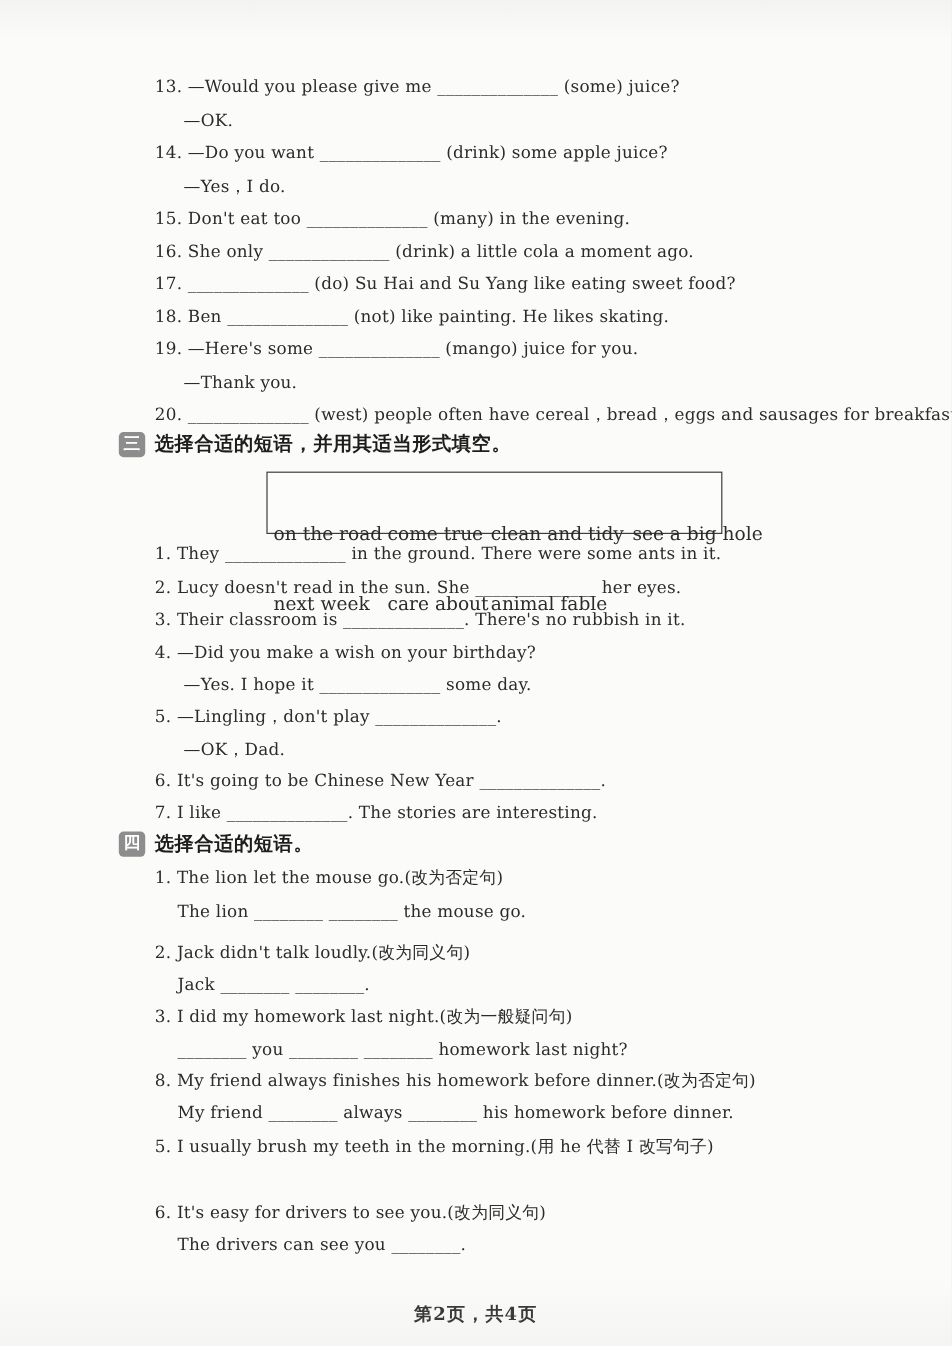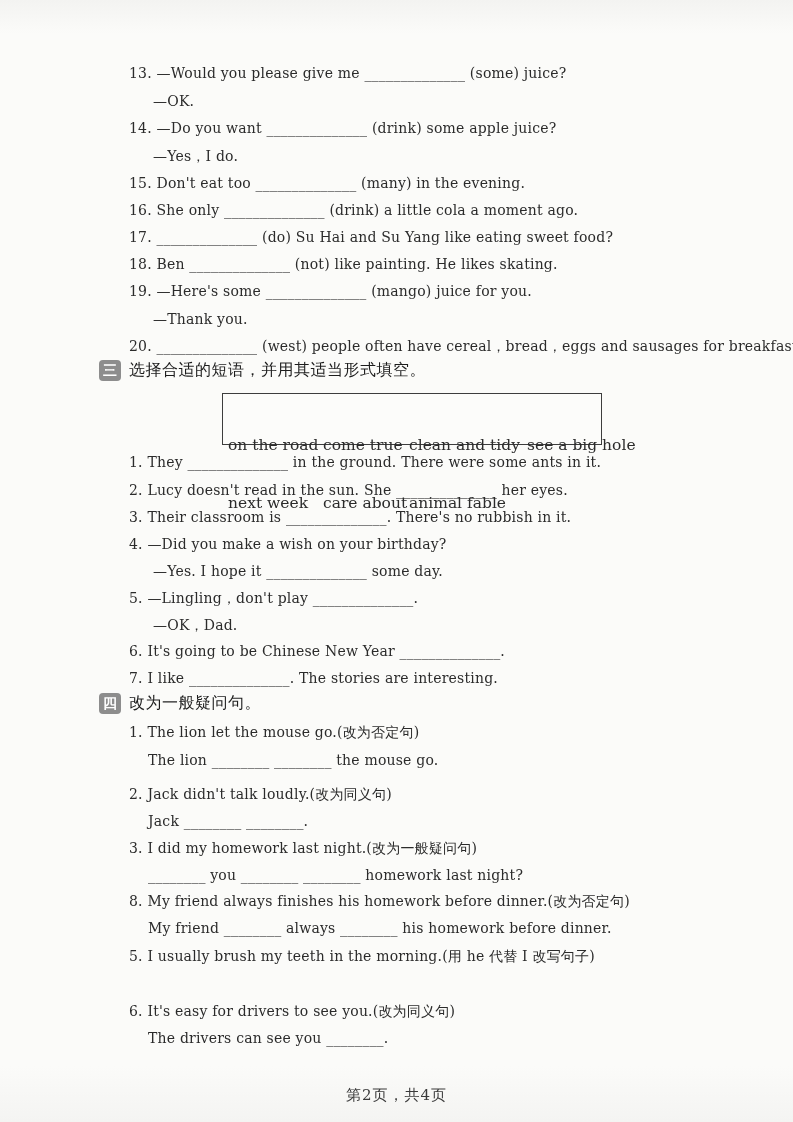--- a/index.html
+++ b/index.html
@@ -26,37 +26,37 @@
     display:flex; align-items:center; gap:8px;
     font-family:"DejaVu Sans","Liberation Sans",sans-serif;
     white-space:nowrap;
   }
   .marker {
     display:inline-block; width:22px; height:21px;
     background:#8d8d8d; color:#ffffff;
     border-radius:4px; text-align:center;
     font-size:14px; line-height:21px; font-weight:bold;
   }
-  .sec-title { font-weight:normal; font-size:16px; color:#1d1d1d; letter-spacing:0.5px; }
+  .sec-title { font-weight:bold; font-size:16px; color:#1d1d1d; letter-spacing:0.5px; }
   .phrase-box {
     position:absolute; left:222px; top:393px;
     width:380px; height:52px;
     border:1.5px solid #3d3d3d;
     display:grid;
     grid-template-columns:95px 86px 118px auto;
     align-content:space-evenly;
     padding:2px 5px;
     font-size:15.5px;
     background:rgba(255,255,255,0.25);
   }
   .phrase-box span { white-space:nowrap;margin-top:40px; }
   .footer {
     position:absolute; top:1086px; left:0;
     width:100%; text-align:center;
-    font-size:15px; color:#3a3a3a; letter-spacing:1px;
+    font-size:15px; color:#3a3a3a; letter-spacing:1px;font-weight:bold;
   }
 </style>
 </head>
 <body>
 
 <div class="page">
 
   <div class="line" style="top:63px">13. —Would you please give me ______________ (some) juice?</div>
   <div class="line cont" style="top:91px">—OK.</div>
   <div class="line" style="top:118px">14. —Do you want ______________ (drink) some apple juice?</div>
@@ -89,21 +89,21 @@
   <div class="line" style="top:507px">3. Their classroom is ______________. There's no rubbish in it.</div>
   <div class="line" style="top:534px">4. —Did you make a wish on your birthday?</div>
   <div class="line cont" style="top:561px">—Yes. I hope it ______________ some day.</div>
   <div class="line" style="top:588px">5. —Lingling，don't play ______________.</div>
   <div class="line cont" style="top:615px">—OK，Dad.</div>
   <div class="line" style="top:641px">6. It's going to be Chinese New Year ______________.</div>
   <div class="line" style="top:668px">7. I like ______________. The stories are interesting.</div>
 
   <div class="sec-header" style="top:693px">
     <span class="marker">四</span>
-    <span class="sec-title">改为一般疑问句。</span>
+    <span class="sec-title">选择合适的短语。</span>
   </div>
 
   <div class="line" style="top:722px">1. The lion let the mouse go.(改为否定句)</div>
   <div class="line ans" style="top:750px">The lion ________ ________ the mouse go.</div>
   <div class="line" style="top:784px">2. Jack didn't talk loudly.(改为同义句)</div>
   <div class="line ans" style="top:811px">Jack ________ ________.</div>
   <div class="line" style="top:838px">3. I did my homework last night.(改为一般疑问句)</div>
   <div class="line ans" style="top:865px">________ you ________ ________ homework last night?</div>
   <div class="line" style="top:891px">8. My friend always finishes his homework before dinner.(改为否定句)</div>
   <div class="line ans" style="top:918px">My friend ________ always ________ his homework before dinner.</div>

